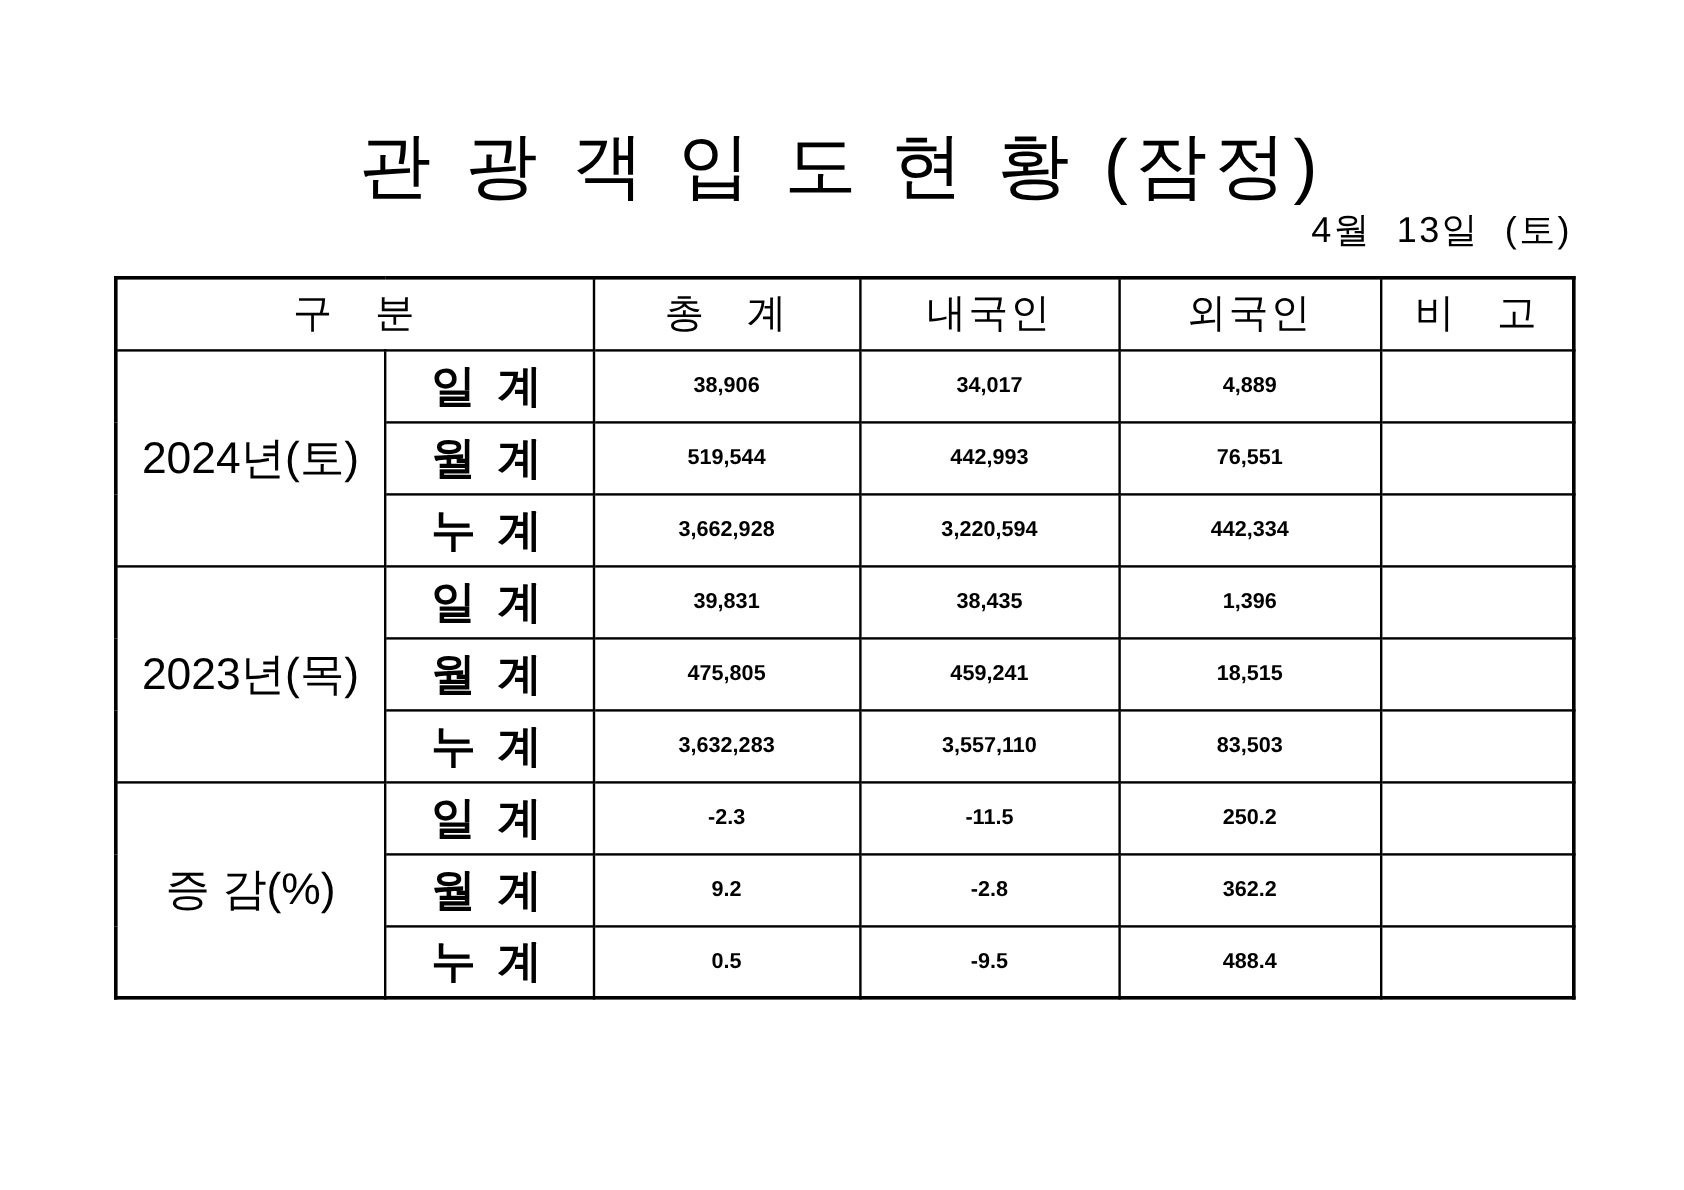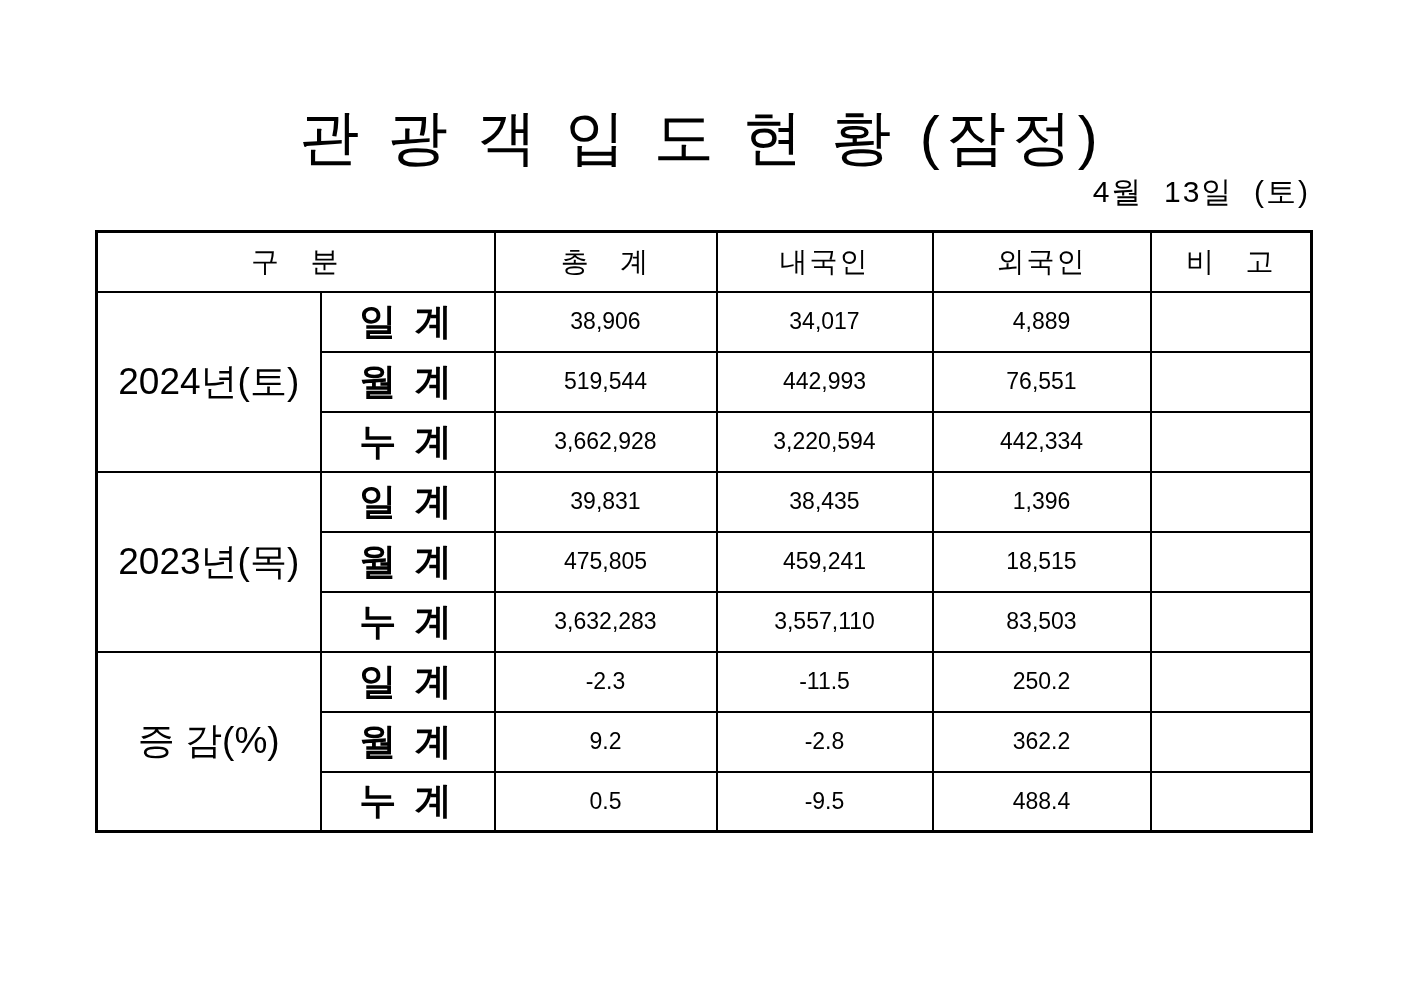--- a/index.html
+++ b/index.html
@@ -49,37 +49,37 @@
   }
   table.report td, table.report th {
     border: 2px solid #000000;
     text-align: center;
     vertical-align: middle;
     white-space: pre;
     overflow: hidden;
   }
   table.report tr { height: 60px; }
   th.hdr {
-    font-size: 28px;
+    font-size: 33px;
     font-weight: normal;
     letter-spacing: 2px;
   }
   td.year-label {
     font-size: 37px;
     font-weight: normal;
     letter-spacing: 0px;
   }
   td.sub-label {
     font-size: 37px;
     font-weight: bold;
     letter-spacing: 4px;
   }
   td.num {
-    font-size: 23px;
-    font-weight: normal;
+    font-size: 18px;
+    font-weight: bold;
     letter-spacing: 0px;
   }
   td.remark { background: #ffffff; }
 </style>
 </head>
 <body>
 
 <div class="page">
 
   <div class="doc-title">관 광 객 입 도 현 황 (잠정)</div>

